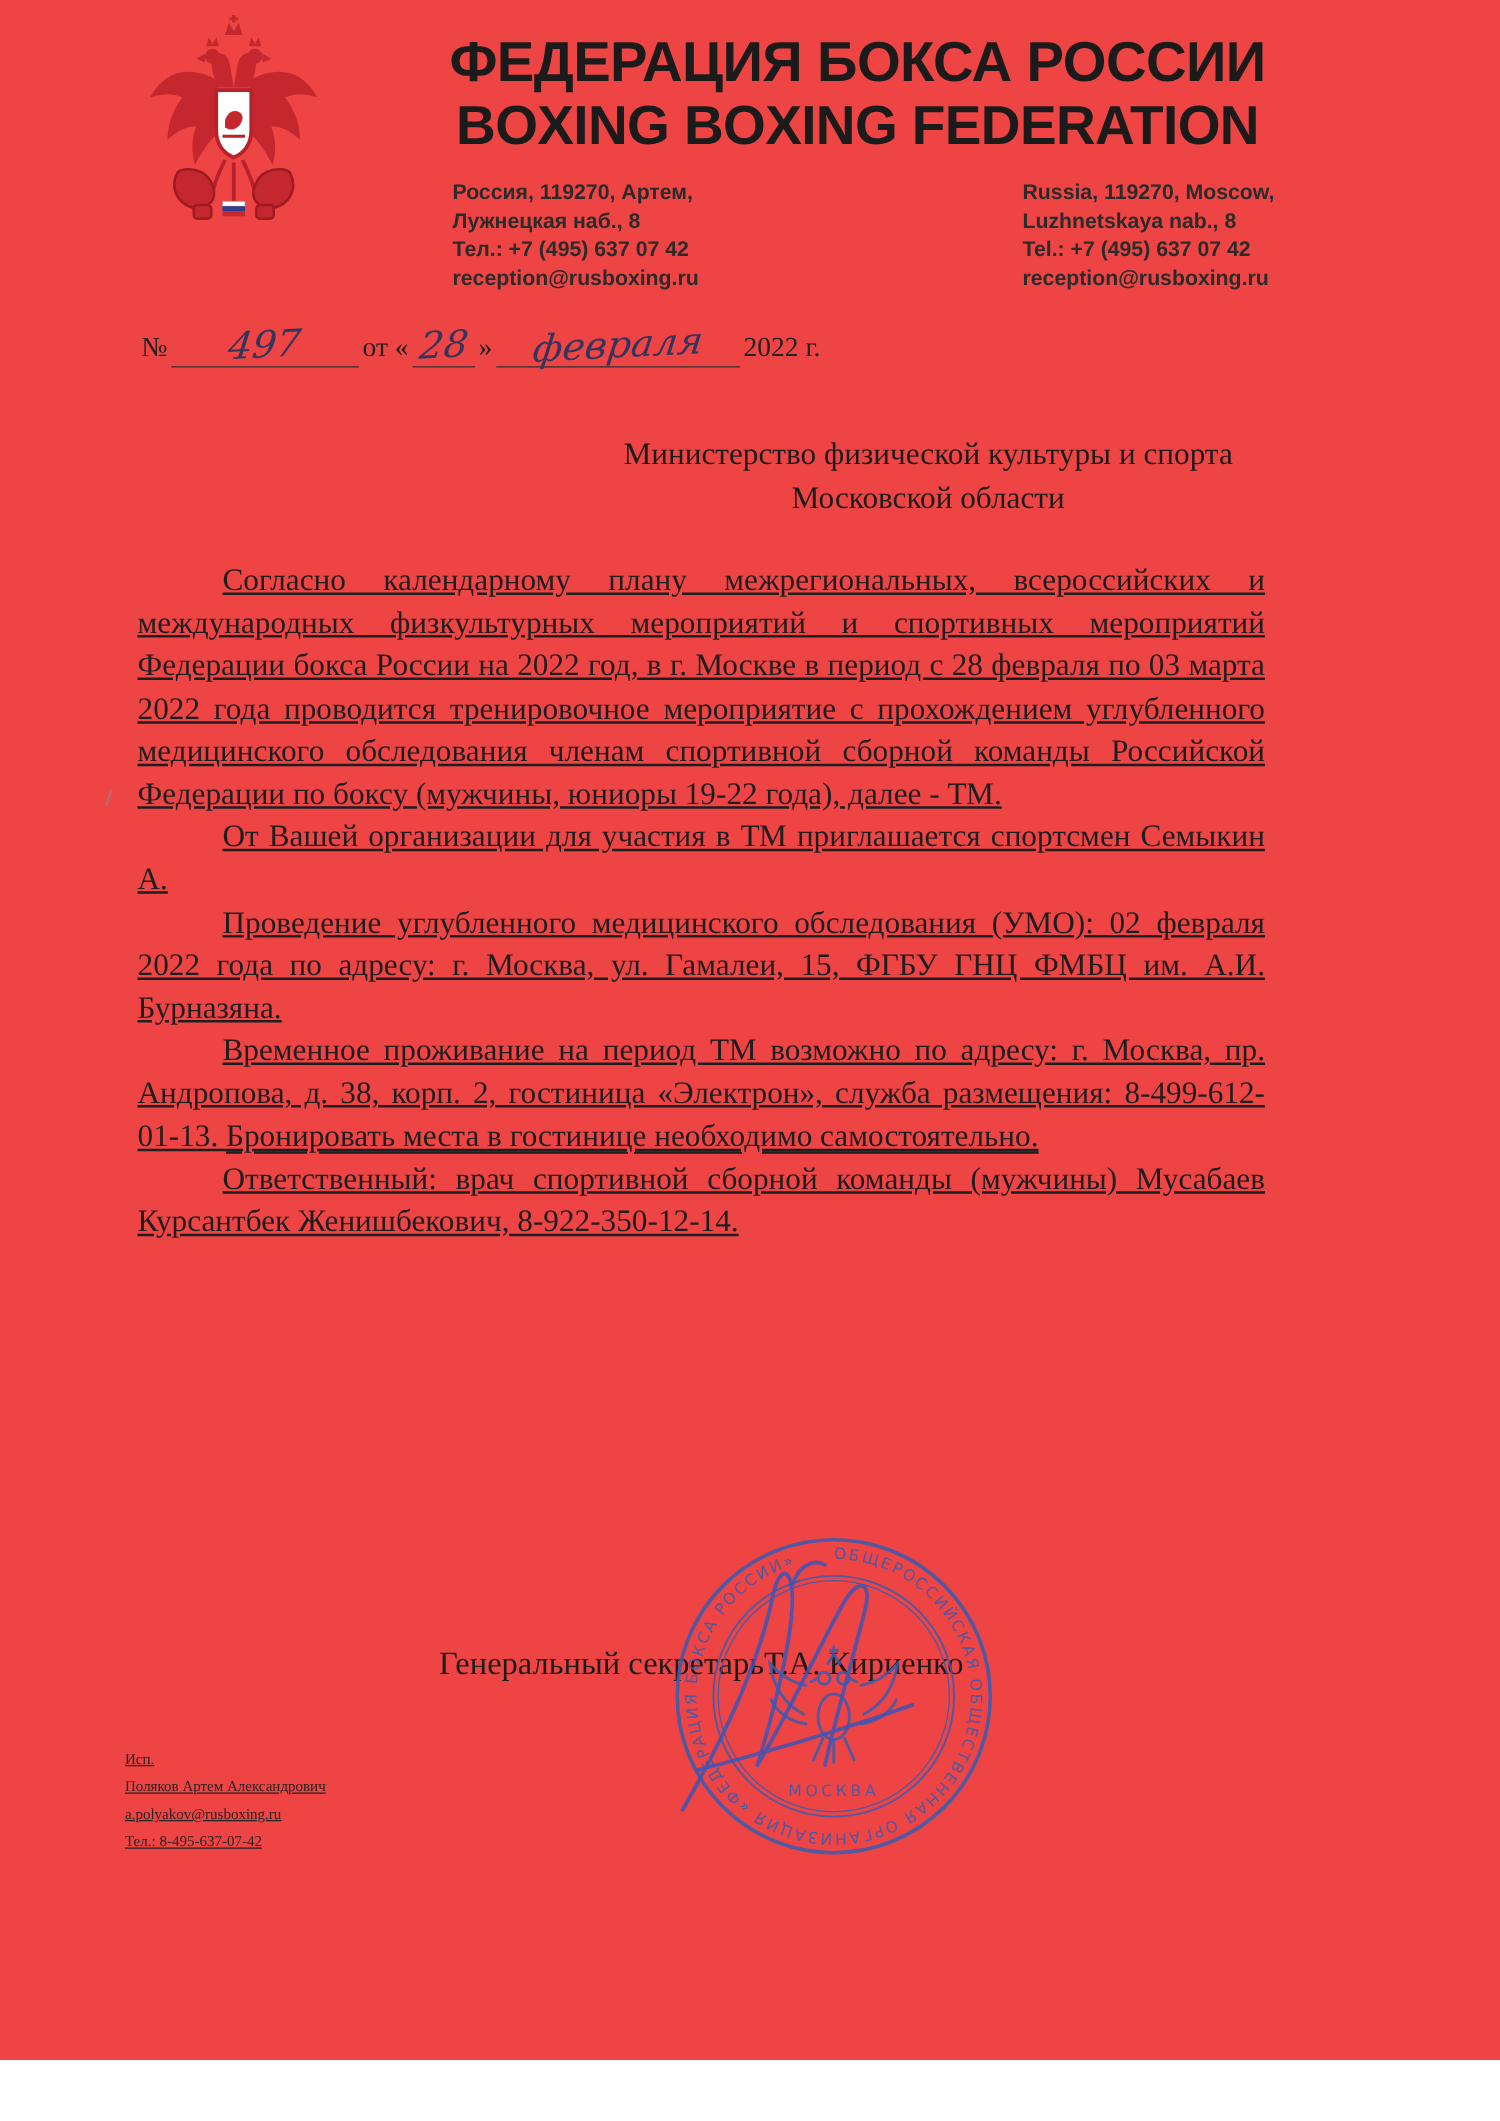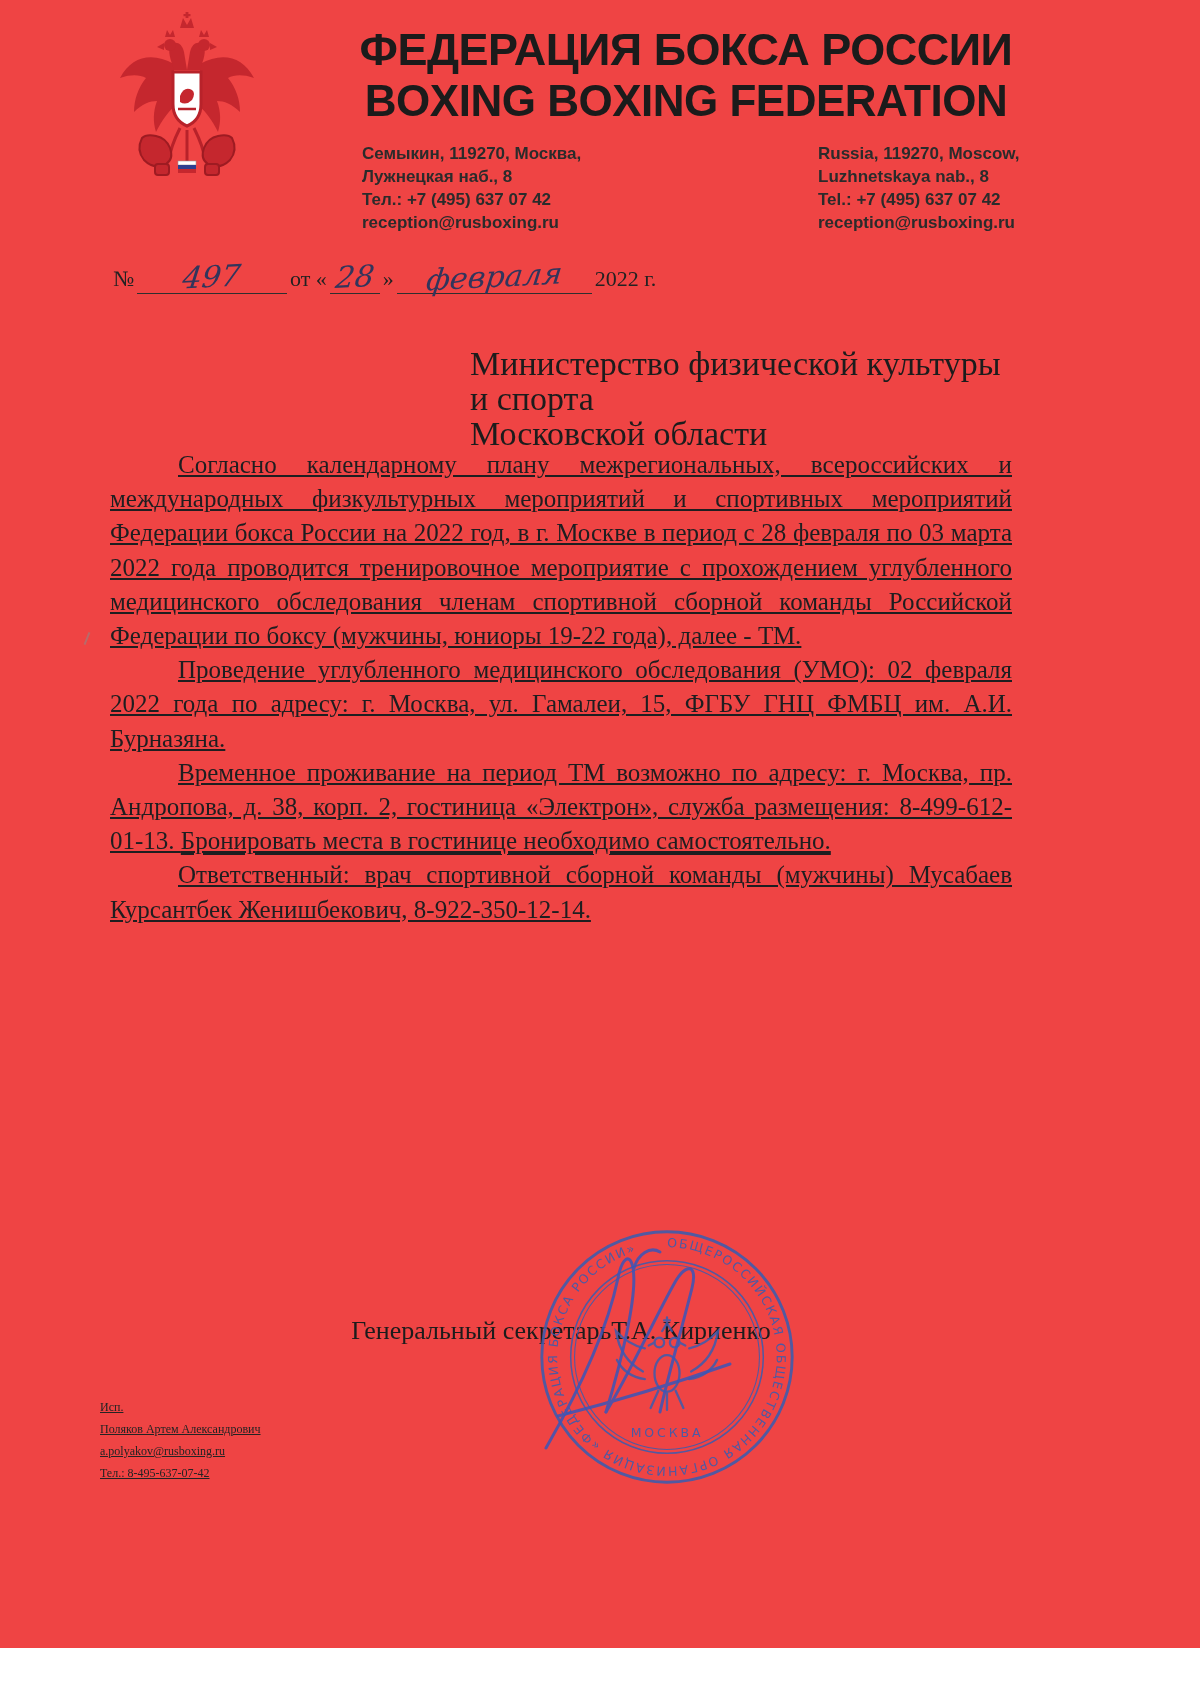--- a/index.html
+++ b/index.html
@@ -43,21 +43,21 @@
     display:inline-block; font-style:italic;
     font-family:"DejaVu Serif",serif;
     color:#32355c; font-size:30px;
     transform:skewX(-10deg) rotate(-3deg);
     position:relative; top:1px;
   }
 
   
   .recipient {
     position:absolute; left:470px; top:346px; width:545px;
-    text-align:left; font-size:34px; line-height:35px; color:#1c1c1c;
+    text-align:center; font-size:25px; line-height:35px; color:#1c1c1c;
   }
 
   
   .body-text {
     position:absolute; left:110px; top:448px; width:902px;
     font-size:25px; line-height:34.2px; text-align:justify; color:#1e1e20;
   }
   .body-text p { margin:0; text-indent:68px;text-decoration:underline; }
   .u { text-decoration:underline; text-underline-offset:4px; text-decoration-thickness:1.5px; }
 
@@ -133,21 +133,21 @@
         <rect x="43" y="152" width="14" height="11" rx="3"></rect>
         <rect x="93" y="152" width="14" height="11" rx="3"></rect>
       </g>
     </svg>
   </div>
 
   <h1 class="title-ru">ФЕДЕРАЦИЯ БОКСА РОССИИ</h1>
   <h2 class="title-en">BOXING BOXING FEDERATION</h2>
 
   <div class="addr addr-ru">
-    <div>Семыкин, 119270, Москва,</div>
+    <div>Россия, 119270, Артем,</div>
     <div>Лужнецкая наб., 8</div>
     <div>Тел.: +7 (495) 637 07 42</div>
     <div>reception@rusboxing.ru</div>
   </div>
   <div class="addr addr-en">
     <div>Russia, 119270, Moscow,</div>
     <div>Luzhnetskaya nab., 8</div>
     <div>Tel.: +7 (495) 637 07 42</div>
     <div>reception@rusboxing.ru</div>
   </div>
@@ -156,20 +156,21 @@
     <span>№</span><span class="slot slot-num"><span class="hand">497</span></span><span>от «</span><span class="slot slot-day"><span class="hand">28</span></span><span>»</span><span class="slot slot-month"><span class="hand">февраля</span></span><span>2022 г.</span>
   </div>
 
   <div class="recipient">
     <div>Министерство физической культуры и спорта</div>
     <div>Московской области</div>
   </div>
 
   <div class="body-text">
     <p>Согласно календарному плану межрегиональных, всероссийских и международных физкультурных мероприятий и спортивных мероприятий Федерации бокса России на 2022 год, в г. Москве в период с 28 февраля по 03 марта 2022 года проводится тренировочное мероприятие с прохождением углубленного медицинского обследования членам спортивной сборной команды Российской Федерации по боксу (мужчины, юниоры 19-22 года), далее - ТМ.</p>
+    <p>От Вашей организации для участия в ТМ приглашается спортсмен Семыкин А.</p>
     <p>Проведение углубленного медицинского обследования (УМО): 02 февраля 2022 года по адресу: г. Москва, ул. Гамалеи, 15, ФГБУ ГНЦ ФМБЦ им. А.И. Бурназяна.</p>
     <p><span>Временное проживание на период ТМ возможно по адресу: г. Москва, пр. Андропова, д. 38, корп. 2, гостиница «Электрон», служба размещения: 8-499-612-01-13. </span><span class="u">Бронировать места в гостинице необходимо самостоятельно.</span></p>
     <p>Ответственный: врач спортивной сборной команды (мужчины) Мусабаев Курсантбек Женишбекович, 8-922-350-12-14.</p>
   </div>
 
   <div class="artifact-slash"></div>
 
   <div class="sig-row">
     <span>Генеральный секретарь</span>
     <span>Т.А. Кириенко</span>

